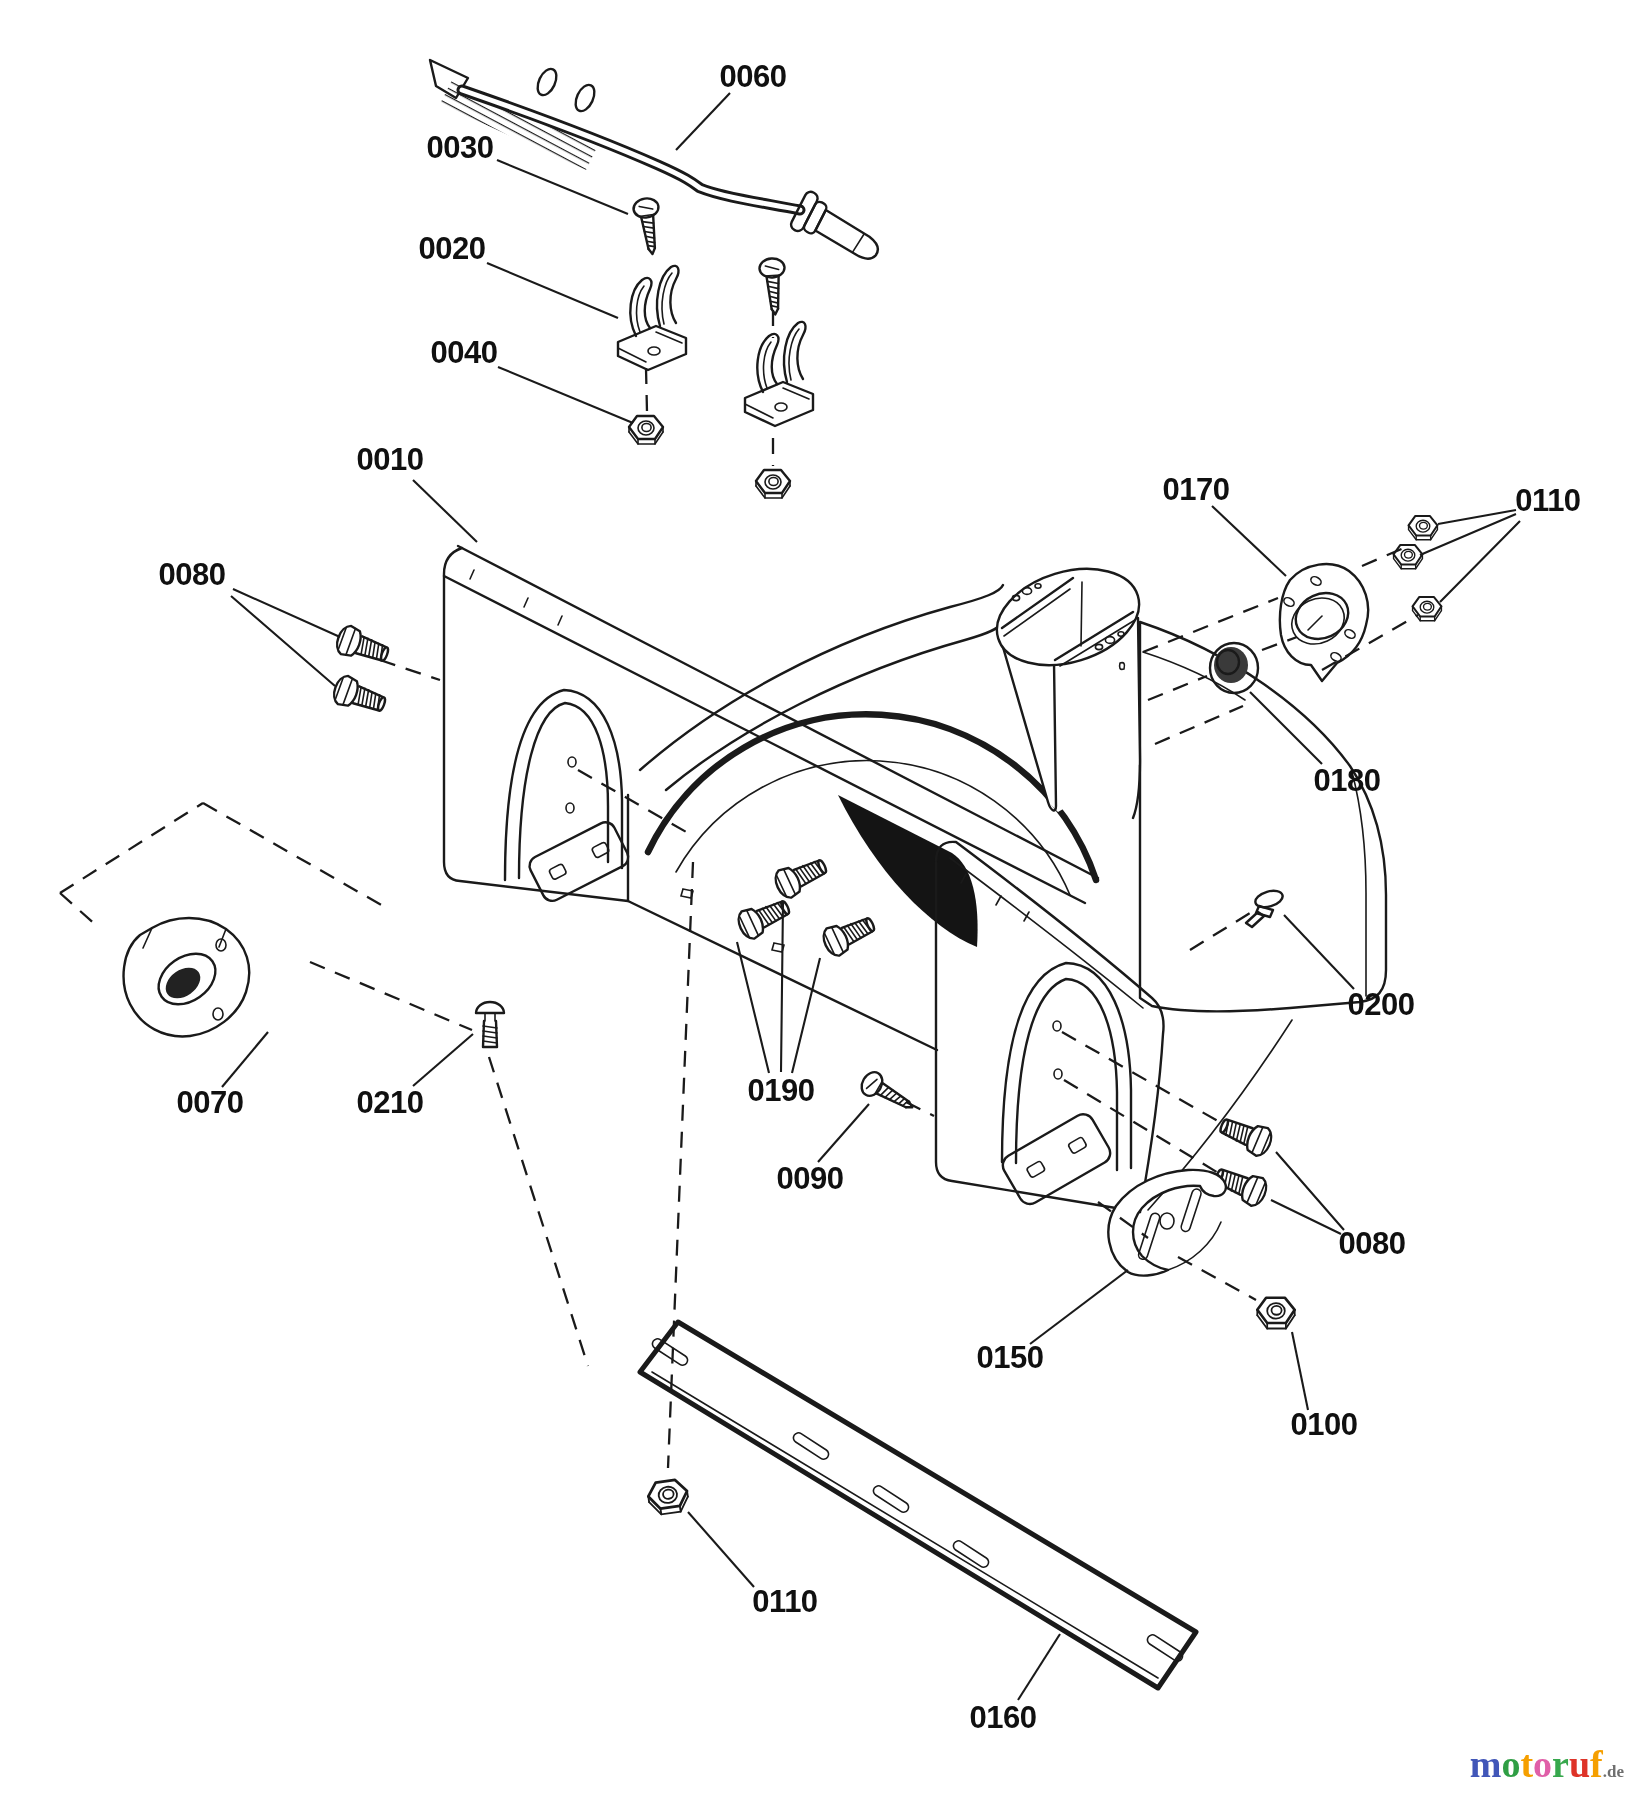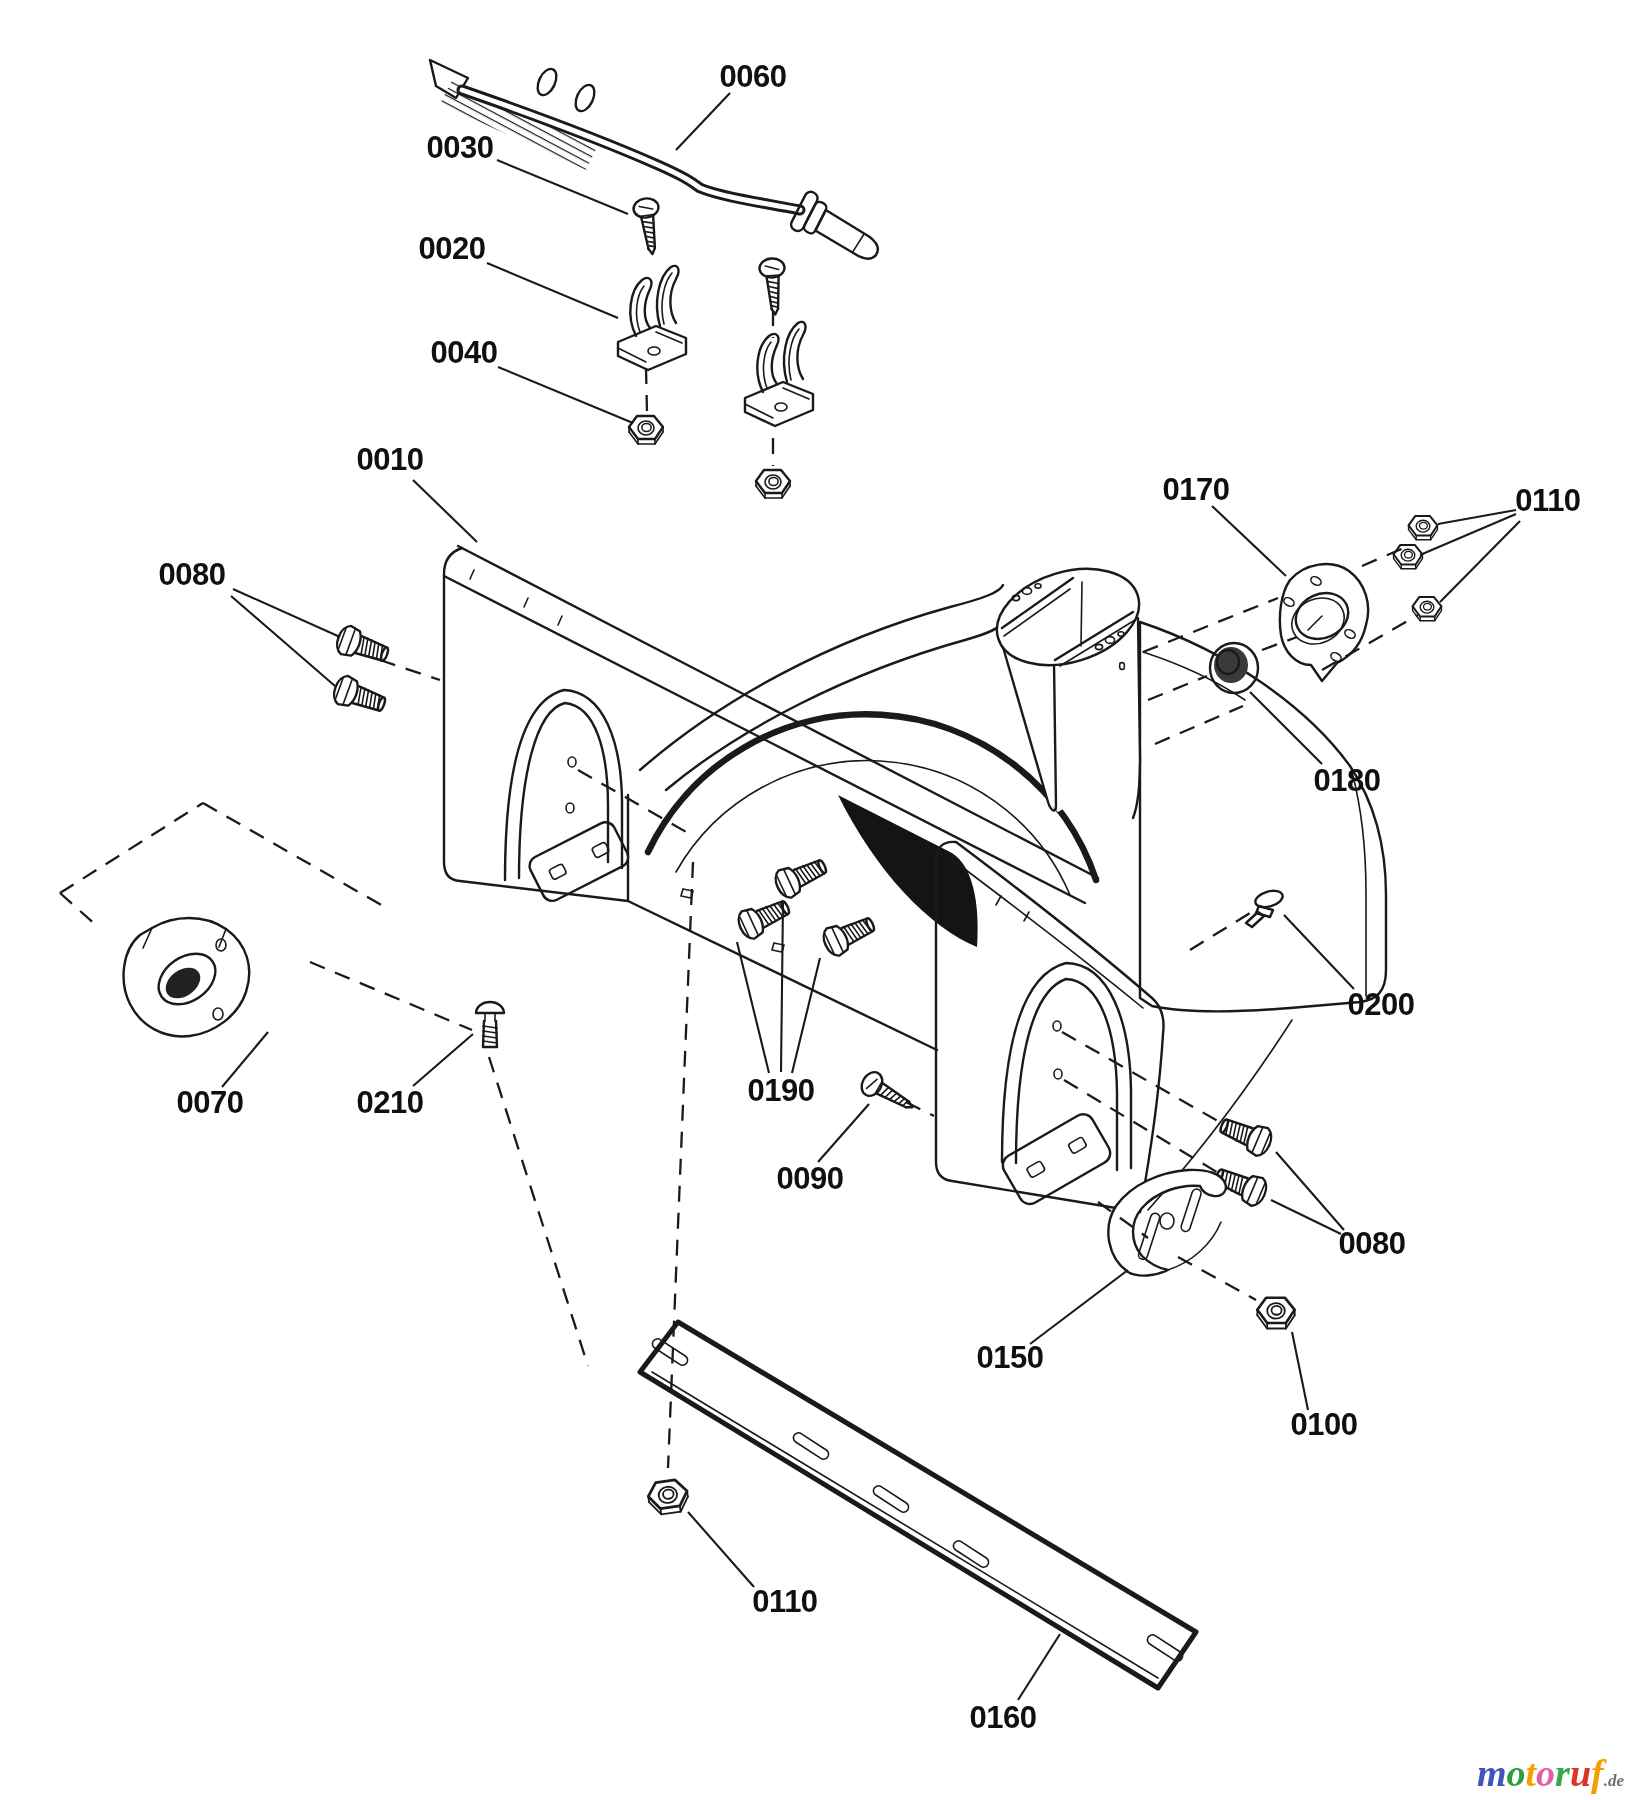--- a/index.html
+++ b/index.html
@@ -7,22 +7,22 @@
          font-family:"Liberation Sans",sans-serif;}
   #diagram{position:absolute;left:0;top:0;}
   .ln{stroke:#1a1a1a;stroke-width:2.4;fill:none;stroke-linecap:round;stroke-linejoin:round;}
   .ln-thin{stroke:#1a1a1a;stroke-width:1.6;fill:none;stroke-linecap:round;}
   .ln-bold{stroke:#1a1a1a;stroke-width:6.5;fill:none;stroke-linecap:round;}
   .fill-white{fill:#ffffff;}
   .dash{stroke:#1a1a1a;stroke-width:2.3;fill:none;stroke-dasharray:16 11;stroke-linecap:butt;}
   .leader{stroke:#1a1a1a;stroke-width:2.1;fill:none;}
   .part-label{font-family:"Liberation Sans",sans-serif;font-weight:bold;font-size:31px;
               letter-spacing:-0.5px;fill:#101010;text-anchor:middle;}
-  #watermark{position:absolute;right:14px;bottom:5px;font-family:"Liberation Serif",serif;
-             font-weight:bold;font-size:38px;letter-spacing:0;user-select:none;font-style:italic;}
+  #watermark{position:absolute;right:14px;bottom:14px;font-family:"Liberation Serif",serif;
+             font-weight:bold;font-size:38px;letter-spacing:0;user-select:none;}
   #watermark .suffix{font-size:17px;font-weight:bold;color:#6f6f6f;}
 </style>
 </head>
 <body>
 
 <div id="stage">
 <svg id="diagram" width="1638" height="1800" viewBox="0 0 1638 1800" xmlns="http://www.w3.org/2000/svg">
 
   <defs>
     <pattern id="hatch" patternUnits="userSpaceOnUse" width="7" height="7" patternTransform="rotate(118)">

